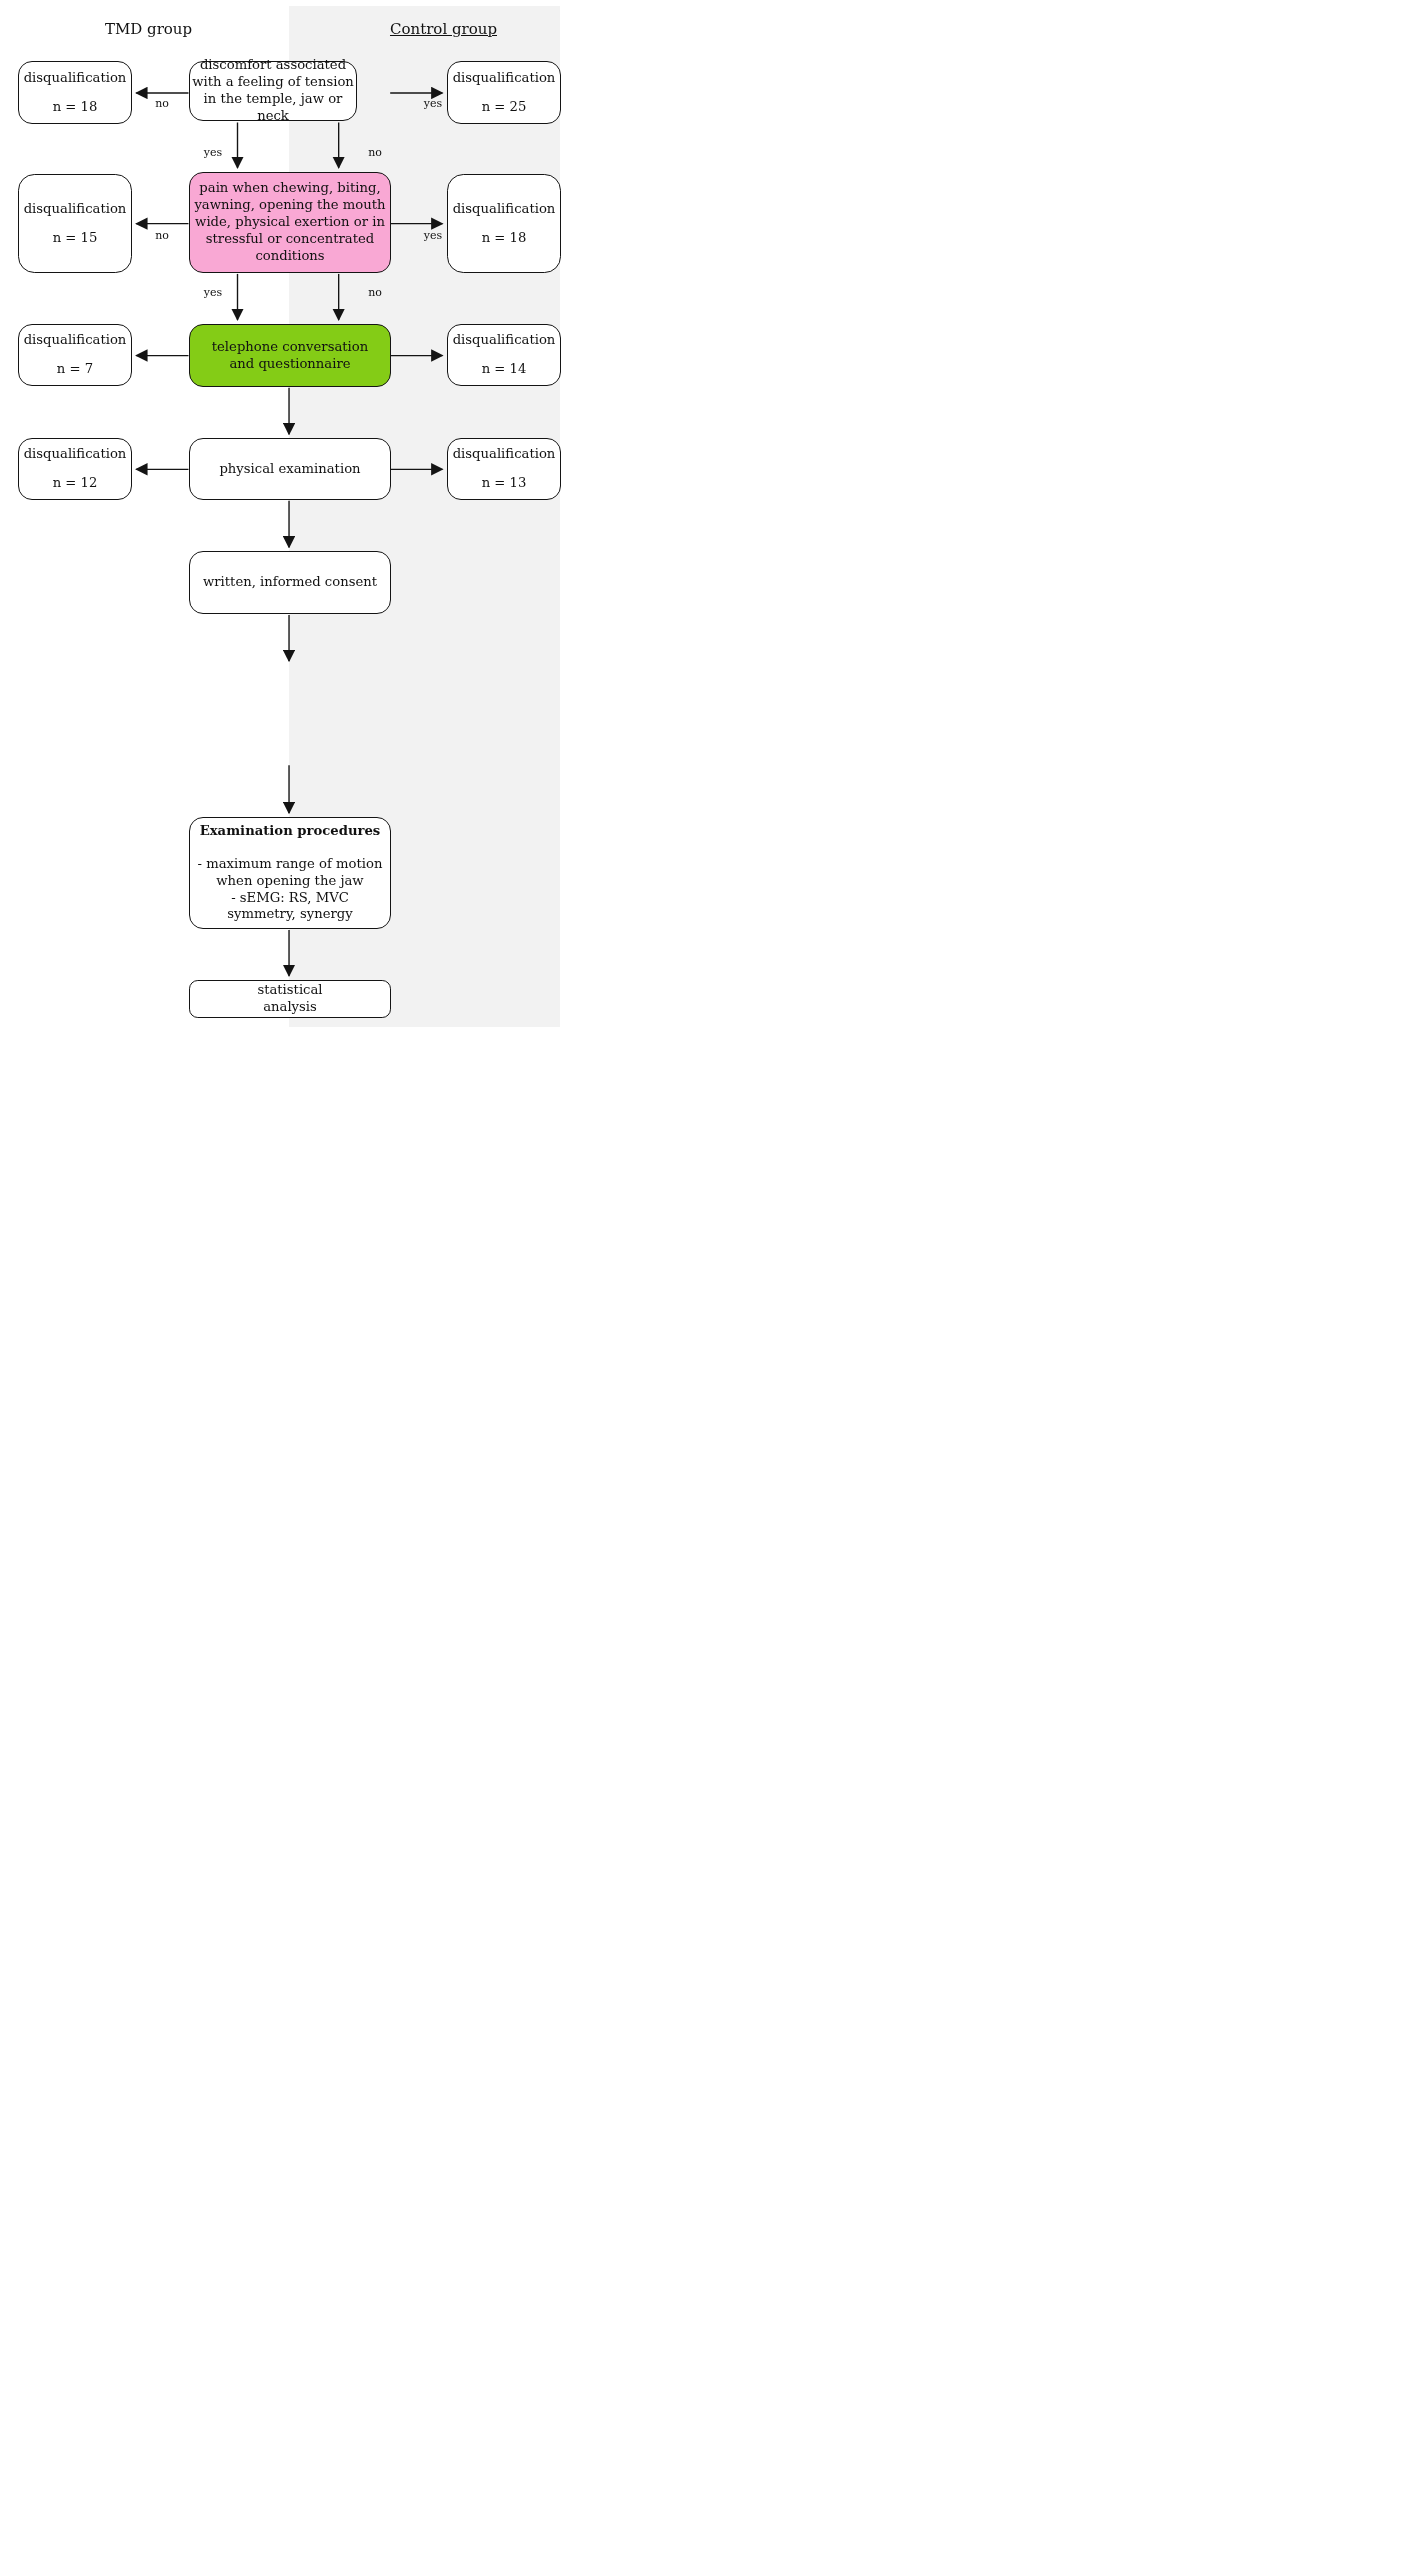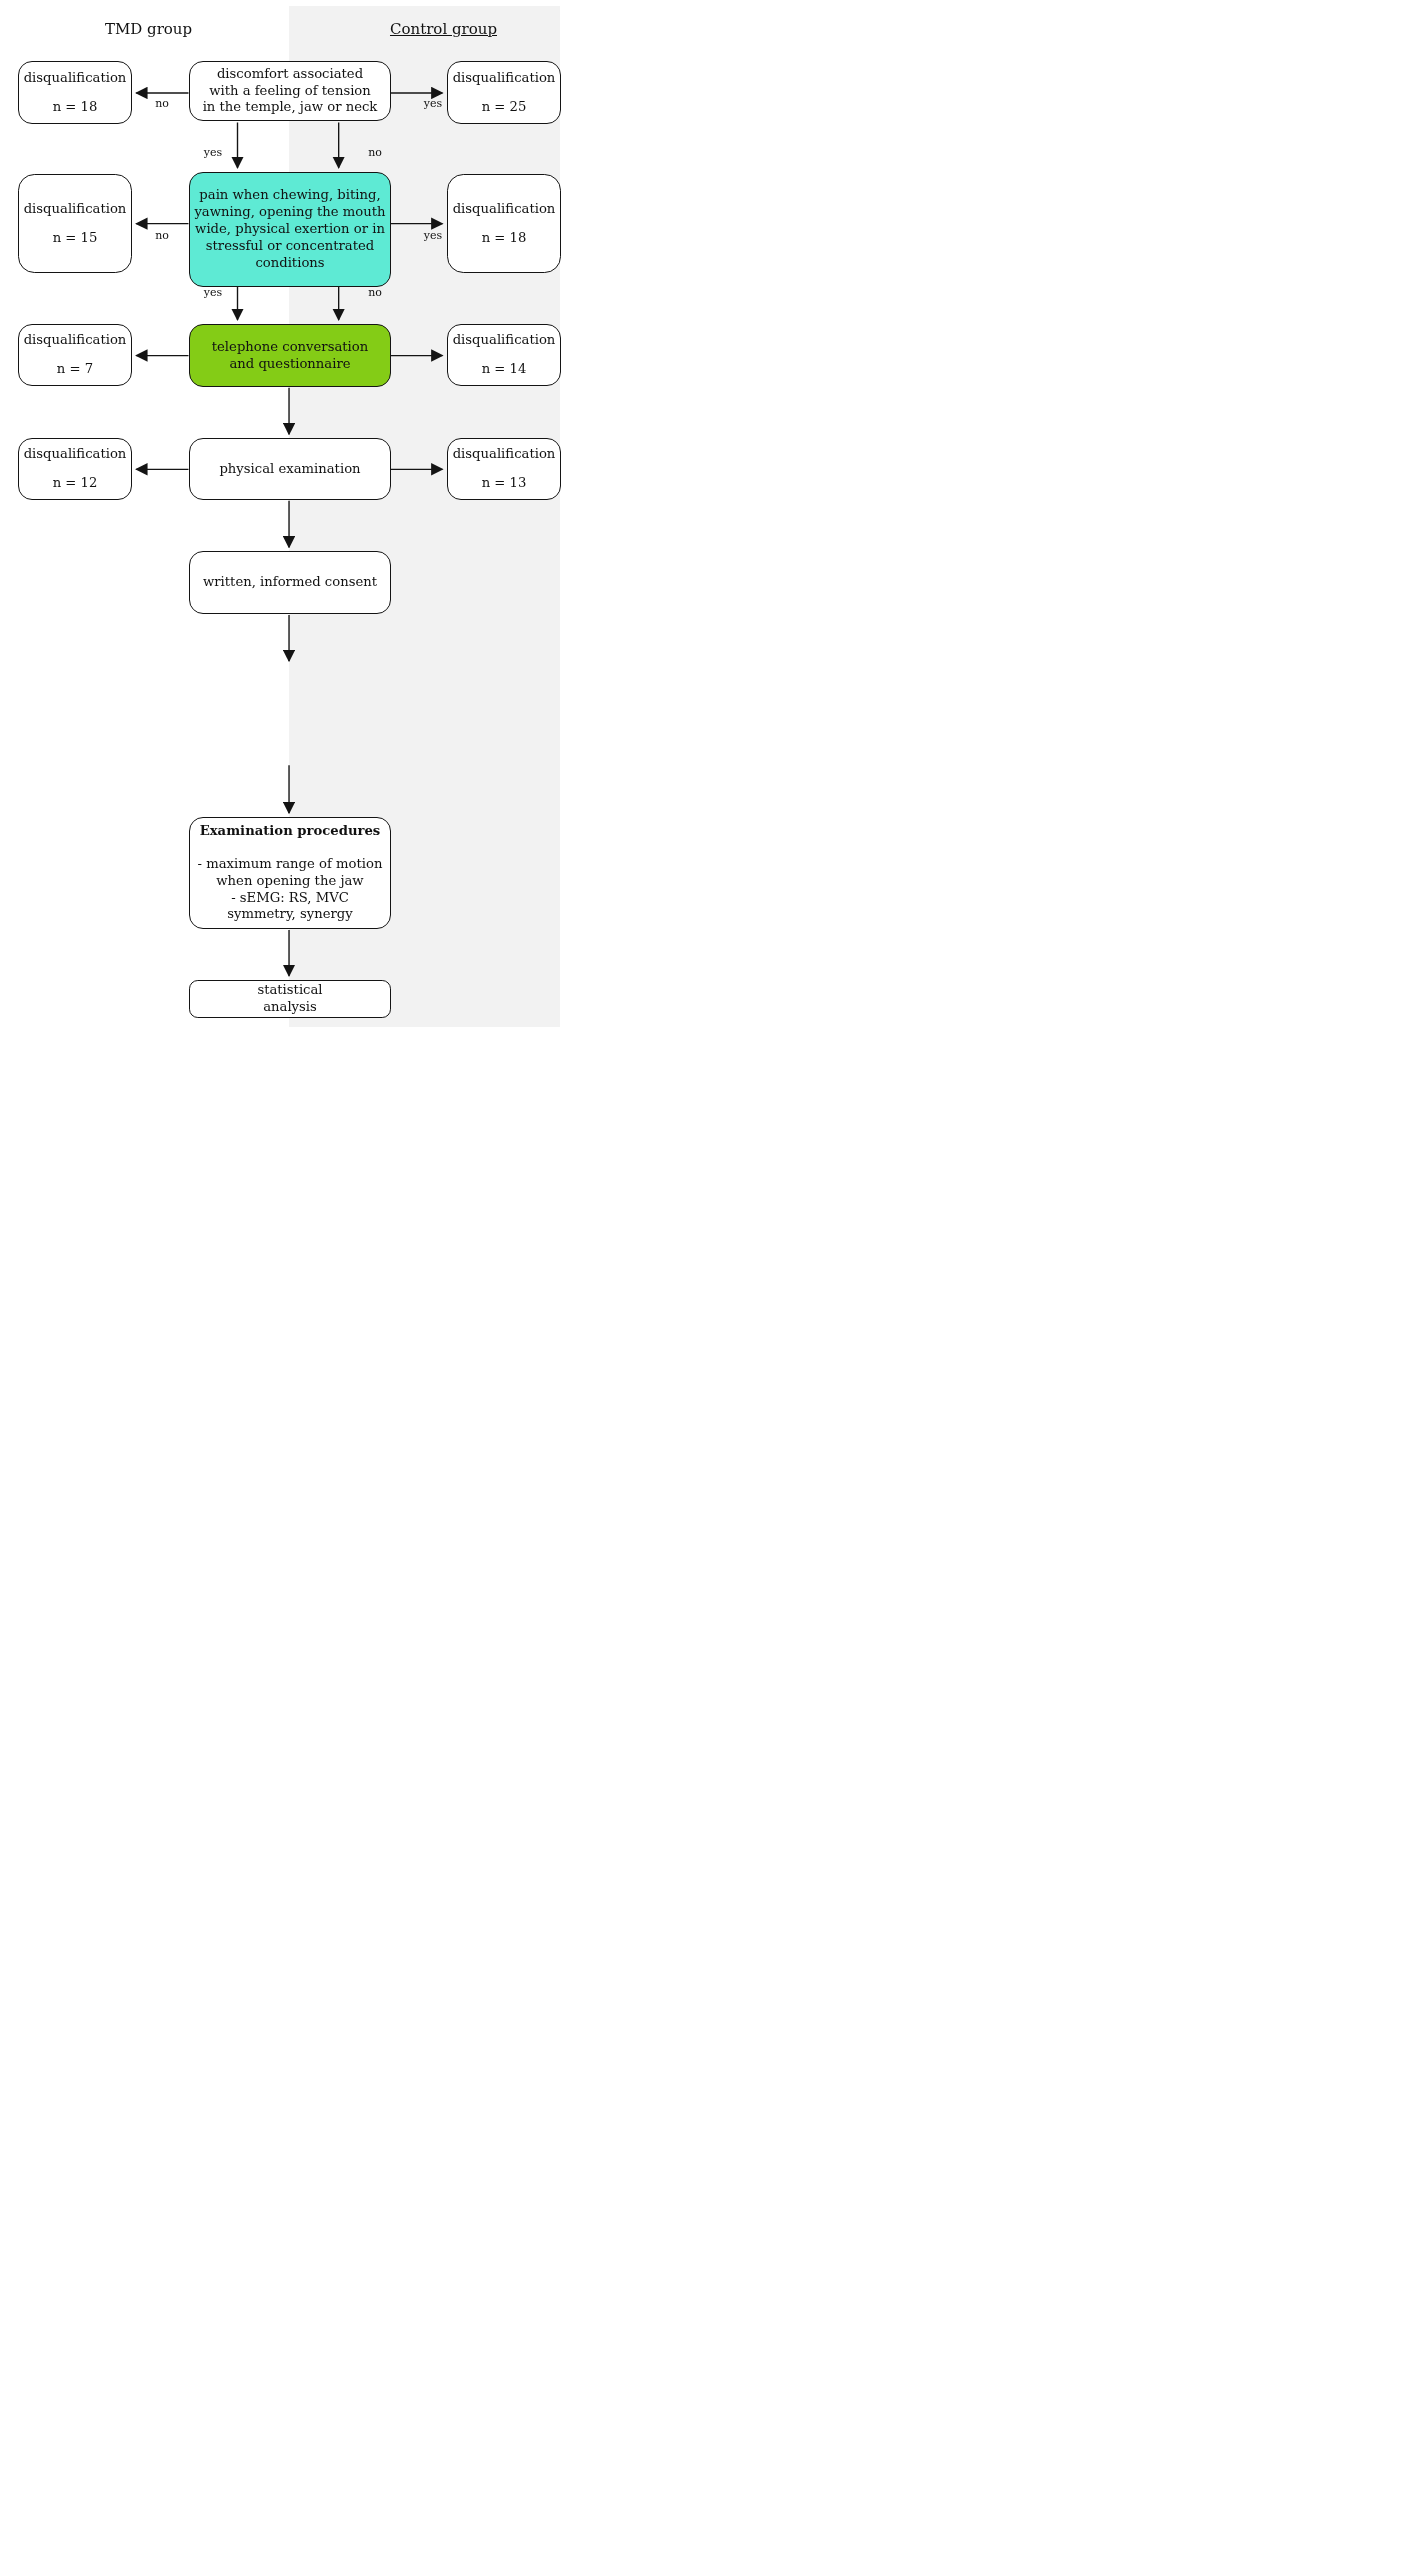--- a/index.html
+++ b/index.html
@@ -49,27 +49,27 @@
 
     <line class="arrow" x1="300" y1="746" x2="217" y2="746" marker-end="url(#ah)"></line>
     <line class="arrow" x1="621" y1="746" x2="704" y2="746" marker-end="url(#ah)"></line>
     <line class="arrow" x1="460" y1="796" x2="460" y2="870" marker-end="url(#ah)"></line>
 
     <line class="arrow" x1="460" y1="978" x2="460" y2="1051" marker-end="url(#ah)"></line>
     <line class="arrow" x1="460" y1="1217" x2="460" y2="1293" marker-end="url(#ah)"></line>
     <line class="arrow" x1="460" y1="1479" x2="460" y2="1552" marker-end="url(#ah)"></line>
   </svg>
 
-  <div class="box" style="left: 189px; top: 61px; width: 202px; height: 60px; border-color: rgb(20, 20, 20); background: rgb(255, 255, 255);">
+  <div class="box" style="left: 189px; top: 61px; width: 168px; height: 60px; border-color: rgb(20, 20, 20); background: rgb(255, 255, 255);">
     <span>discomfort associated
 with a feeling of tension
 in the temple, jaw or neck</span>
   </div>
 
-  <div class="box" style="left: 189px; top: 172px; width: 202px; height: 115px; border-color: rgb(20, 20, 20); background: #5eead4;">
+  <div class="box" style="left: 189px; top: 172px; width: 202px; height: 101px; border-color: rgb(20, 20, 20); background: #f9a8d4;">
     <span>pain when chewing, biting,
 yawning, opening the mouth
 wide, physical exertion or in
 stressful or concentrated
 conditions</span>
   </div>
 
   <div class="box" style="left: 189px; top: 324px; width: 202px; height: 63px; border-color: rgb(20, 20, 20); background: #84cc16;">
     <span>telephone conversation
 and questionnaire</span>

